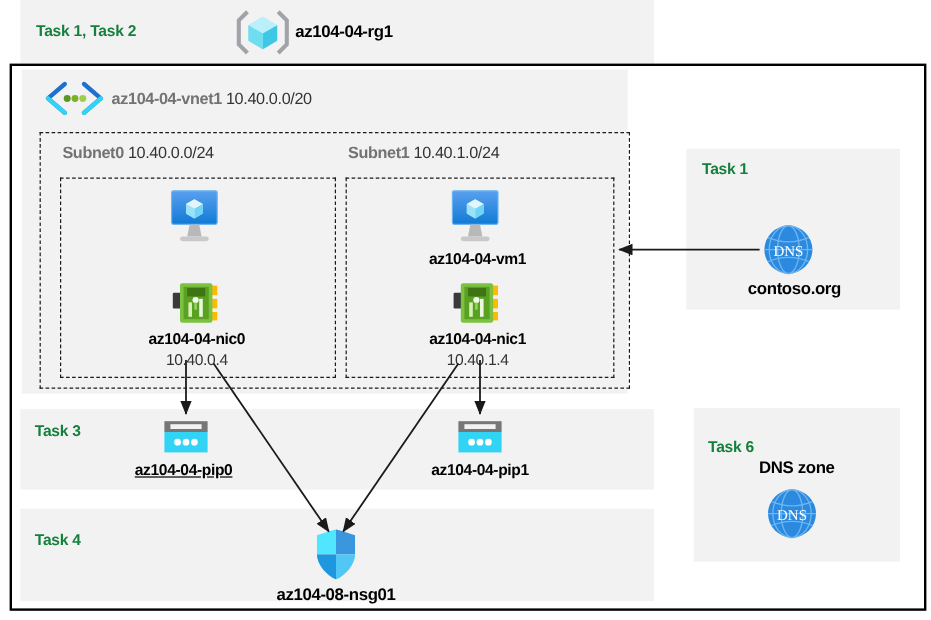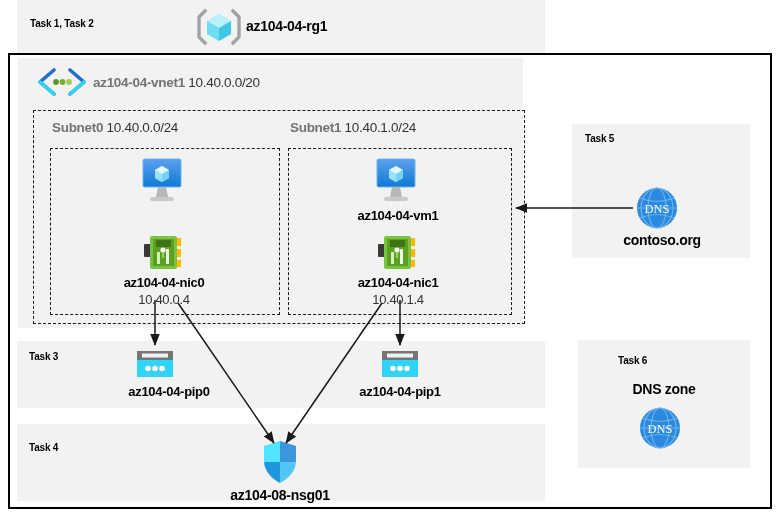--- a/index.html
+++ b/index.html
@@ -9,21 +9,21 @@
     color:#000;
   }
   .stage{position:absolute;left:0;top:0;width:776px;height:517px;}
 
   
   .gray{position:absolute;background:#f2f2f2;}
   .outer-frame{position:absolute;border:2px solid #000;background:transparent;}
   .dashed{position:absolute;border:1.6px dashed #1a1a1a;background:transparent;}
 
   .task-label{
-    position:absolute;color:#000000;font-weight:bold;font-size:10px;
+    position:absolute;color:#15803d;font-weight:bold;font-size:13px;
     letter-spacing:-0.2px;white-space:nowrap;text-align:right;
   }
   .res-name{
     position:absolute;font-weight:bold;font-size:13px;color:#000;
     white-space:nowrap;letter-spacing:-0.3px;
   }
   .res-sub{
     position:absolute;font-size:13px;color:#333;white-space:nowrap;
     letter-spacing:-0.3px;font-weight:normal;
   }
@@ -170,21 +170,21 @@
   <div class="icon" style="left:135px;top:349px;width:40px;height:32px;">
     <svg width="40" height="32" viewBox="0 0 40 32">
       <rect x="2" y="2" width="36" height="9" fill="#767676"></rect>
       <rect x="7" y="4.5" width="26" height="4" fill="#f2f2f2"></rect>
       <rect x="2" y="11" width="36" height="17" fill="#32d4f5"></rect>
       <circle cx="13" cy="19.5" r="2.8" fill="#ffffff"></circle>
       <circle cx="20" cy="19.5" r="2.8" fill="#ffffff"></circle>
       <circle cx="27" cy="19.5" r="2.8" fill="#ffffff"></circle>
     </svg>
   </div>
-  <div class="res-name centered" style="left:89px;top:384px;width:160px;">az104-04-pip0</div>
+  <div class="res-name centered" style="left:73px;top:384px;width:160px;text-decoration:underline;">az104-04-pip0</div>
 
   <div class="icon" style="left:380px;top:349px;width:40px;height:32px;">
     <svg width="40" height="32" viewBox="0 0 40 32">
       <rect x="2" y="2" width="36" height="9" fill="#767676"></rect>
       <rect x="7" y="4.5" width="26" height="4" fill="#f2f2f2"></rect>
       <rect x="2" y="11" width="36" height="17" fill="#32d4f5"></rect>
       <circle cx="13" cy="19.5" r="2.8" fill="#ffffff"></circle>
       <circle cx="20" cy="19.5" r="2.8" fill="#ffffff"></circle>
       <circle cx="27" cy="19.5" r="2.8" fill="#ffffff"></circle>
     </svg>
@@ -205,39 +205,39 @@
         <rect x="0" y="0" width="18" height="22" fill="#50e6ff"></rect>
         <rect x="18" y="0" width="18" height="22" fill="#3a96dd"></rect>
         <rect x="0" y="22" width="18" height="22" fill="#1f96e0"></rect>
         <rect x="18" y="22" width="18" height="22" fill="#50c7f5"></rect>
       </g>
     </svg>
   </div>
   <div class="res-name centered" style="left:200px;top:487px;width:160px;font-size:14px;">az104-08-nsg01</div>
 
   <div class="gray" style="left:572px;top:124px;width:178px;height:134px;"></div>
-  <div class="task-label" style="left:585px;top:133px;">Task 5</div>
+  <div class="task-label" style="left:585px;top:133px;">Task 1</div>
 
   <div class="icon" style="left:635px;top:186px;width:44px;height:44px;">
     <svg width="44" height="44" viewBox="0 0 44 44">
       <circle cx="22" cy="22" r="20" fill="#2b8ae0"></circle>
       <g fill="none" stroke="#6fb6ee" stroke-width="1.1">
         <ellipse cx="22" cy="22" rx="9" ry="20"></ellipse>
         <ellipse cx="22" cy="22" rx="16" ry="20"></ellipse>
         <line x1="2" y1="22" x2="42" y2="22"></line>
         <path d="M5 12 Q22 19 39 12"></path>
         <path d="M5 32 Q22 25 39 32"></path>
       </g>
       <text x="22" y="27" font-family="'Liberation Serif',serif" font-size="12.5" fill="#ffffff" text-anchor="middle">DNS</text>
     </svg>
   </div>
   <div class="res-name centered" style="left:581px;top:232px;width:162px;font-size:14px;">contoso.org</div>
 
   <div class="gray" style="left:578px;top:340px;width:172px;height:128px;"></div>
-  <div class="task-label" style="left:590px;top:355px;margin-left:28px;">Task 6</div>
+  <div class="task-label" style="left:590px;top:365px;">Task 6</div>
   <div class="res-name centered" style="left:583px;top:381px;width:162px;font-size:14px;">DNS zone</div>
 
   <div class="icon" style="left:638px;top:406px;width:44px;height:44px;">
     <svg width="44" height="44" viewBox="0 0 44 44">
       <circle cx="22" cy="22" r="20" fill="#2b8ae0"></circle>
       <g fill="none" stroke="#6fb6ee" stroke-width="1.1">
         <ellipse cx="22" cy="22" rx="9" ry="20"></ellipse>
         <ellipse cx="22" cy="22" rx="16" ry="20"></ellipse>
         <line x1="2" y1="22" x2="42" y2="22"></line>
         <path d="M5 12 Q22 19 39 12"></path>

